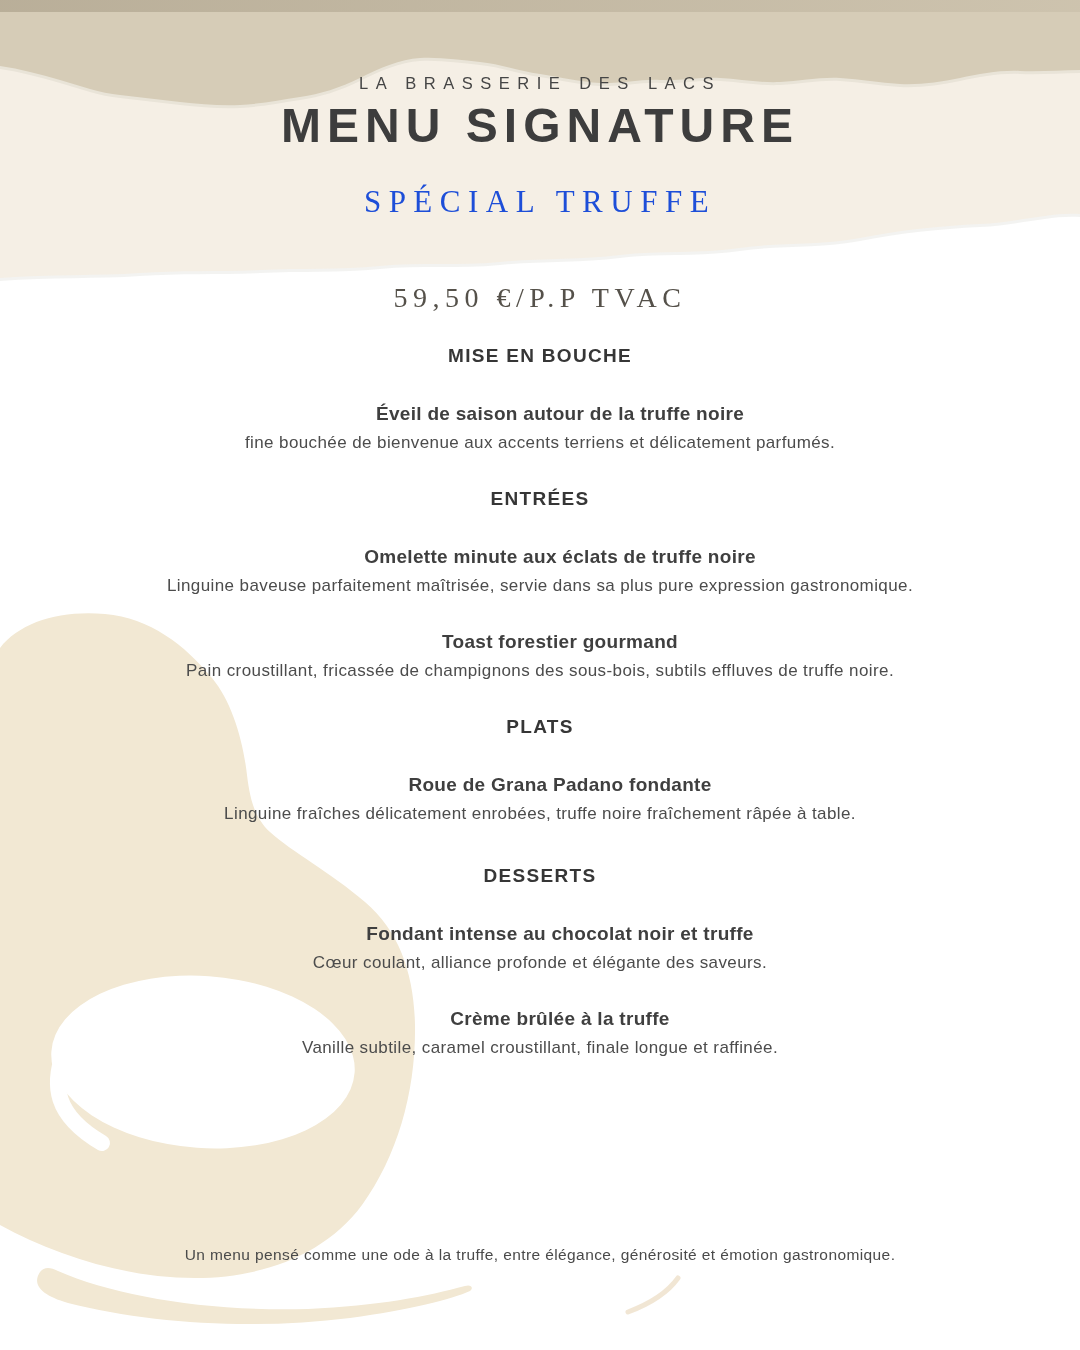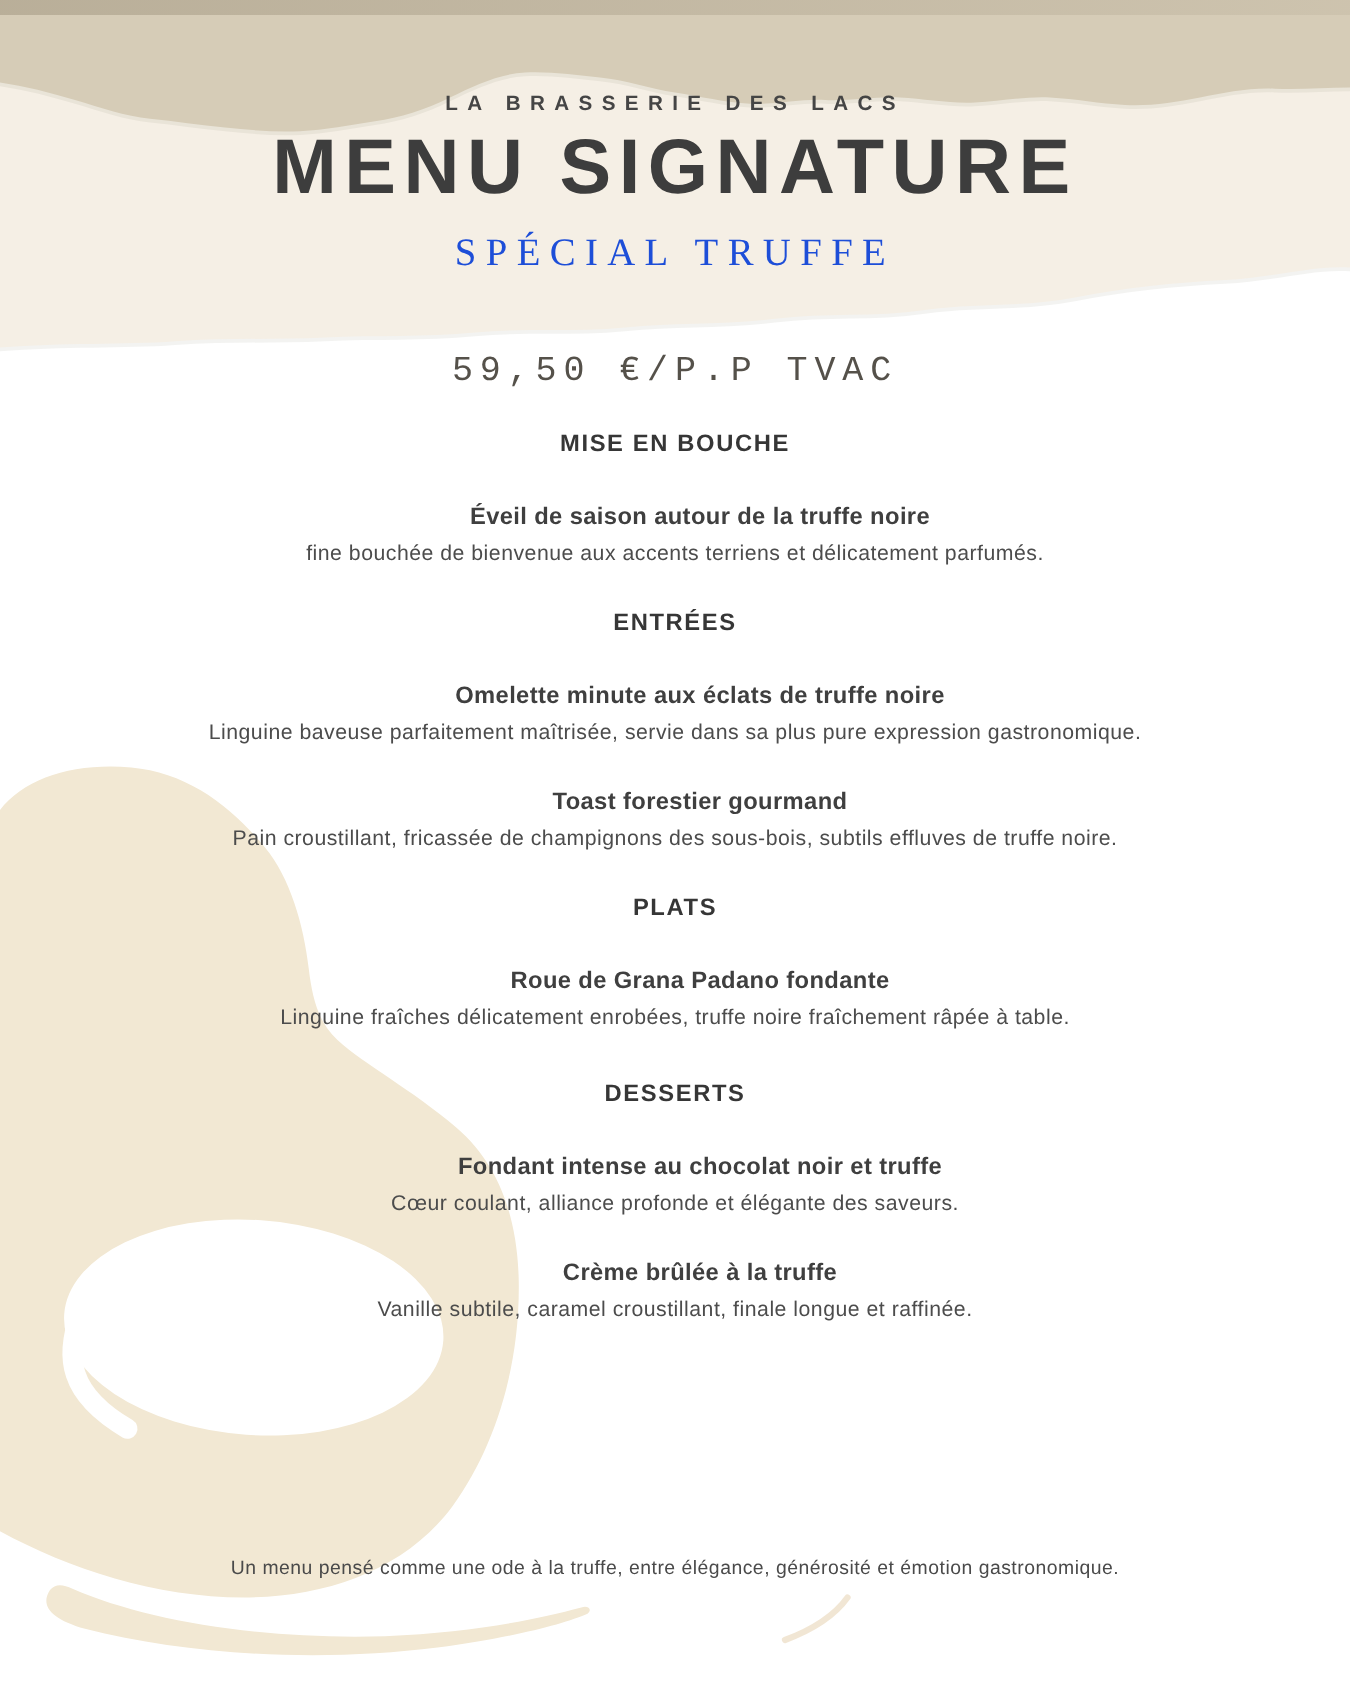--- a/index.html
+++ b/index.html
@@ -32,37 +32,37 @@
   .hole-stroke{fill:none;stroke:#ffffff;stroke-width:16;stroke-linecap:round;}
   .faint-arc{fill:none;stroke:var(--blob-faint);stroke-width:5;stroke-linecap:round;opacity:.8;}
   .cream{fill:var(--cream-band);}
   .tan{fill:var(--tan-band);}
   .edge-shadow{fill:rgba(90,80,60,0.07);}
 
   .content{position:absolute;inset:0;z-index:2;text-align:center;}
 
   .brand{
     position:absolute;top:74px;left:0;right:0;
-    font-size:16.5px;font-weight:700;letter-spacing:7.5px;
+    font-size:16.5px;font-weight:400;letter-spacing:7.5px;
     color:#454545;
   }
   .title{
     position:absolute;top:98px;left:0;right:0;
-    font-size:62px;font-weight:700;letter-spacing:6px;
+    font-size:48px;font-weight:700;letter-spacing:6px;
     color:var(--text-dark);
   }
   .subtitle{
     position:absolute;top:184px;left:0;right:0;
     font-family:"Liberation Serif", serif;
     font-size:31px;font-weight:400;letter-spacing:7.5px;
     color:#1d4ed8;
   }
   .price{
     position:absolute;top:282px;left:0;right:0;
-    font-family:Liberation Mono, monospace;
+    font-family:Liberation Serif, serif;
     font-size:28px;font-weight:400;letter-spacing:5.5px;
     color:var(--text-serif);
   }
 
   .menu{position:absolute;top:344px;left:0;right:0;}
   .menu-section{margin-top:29px;}
   .menu-section:first-child{margin-top:0;}
   .menu-section.last{margin-top:35px;}
   .section-heading{
     font-size:19px;font-weight:700;letter-spacing:1.3px;

